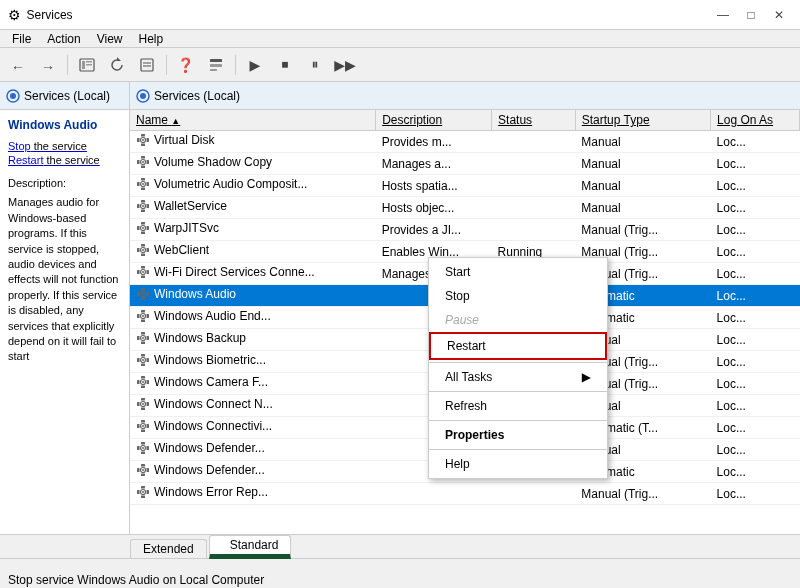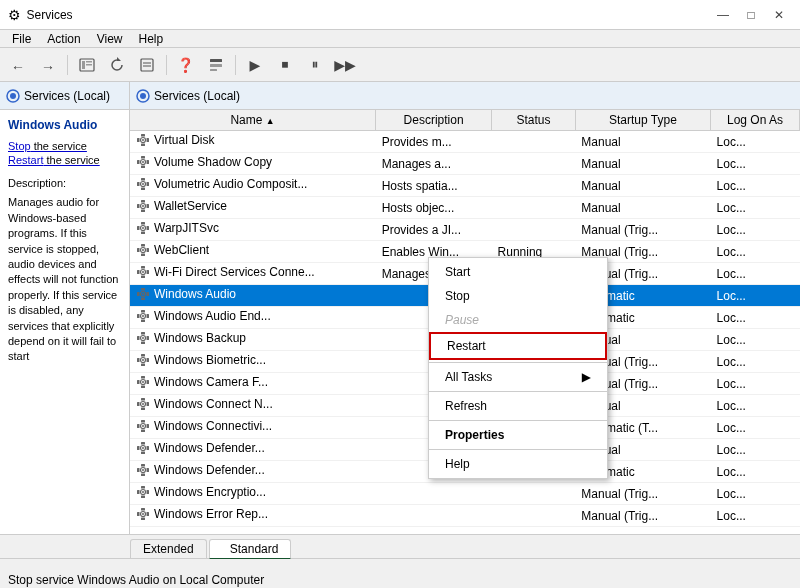--- a/index.html
+++ b/index.html
@@ -167,27 +167,28 @@
     table {
       width: 100%;
       border-collapse: collapse;
       font-size: 12px;
     }
     thead tr {
       background: #f0f0f0;
       border-bottom: 1px solid #ccc;
     }
     thead th {
-      text-align: center;
+      text-align: left;
       padding: 3px 6px;
       font-weight: normal;
       border-right: 1px solid #ccc;
       font-size: 12px;
       cursor: pointer;
       white-space: nowrap;
+      text-decoration: underline;
     }
     tbody tr {
       border-bottom: 1px solid #f0f0f0;
     }
     tbody tr.selected {
       background: #0078d4;
       color: #fff;
     }
     tbody td {
       padding: 2px 6px;
@@ -265,21 +266,21 @@
       border: 1px solid #ccc;
       border-bottom: none;
       background: #f0f0f0;
       cursor: pointer;
       font-size: 12px;
       margin-right: 2px;
       border-radius: 3px 3px 0 0;
     }
     .tab.active {
       background: #fff;
-      border-bottom: 1px solid #14532d;
+      border-bottom: 5px solid #14532d;
       margin-bottom: -1px;
       padding-left: 20px;
     }
 
     
     .status-bar {
       height: 42px;
       background: #f0f0f0;
       border-top: 1px solid #ccc;
       display: flex;
@@ -629,34 +630,20 @@
               <td class="col-log">Loc...</td>
             </tr>
             <tr>
               <td class="col-name"><span class="service-icon"><svg class="svc-icon" viewBox="0 0 14 14">
                     <rect x="5" y="1" width="4" height="2.5" rx="0.5" fill="#666"></rect>
                     <rect x="5" y="10.5" width="4" height="2.5" rx="0.5" fill="#666"></rect>
                     <rect x="1" y="5" width="2.5" height="4" rx="0.5" fill="#666"></rect>
                     <rect x="10.5" y="5" width="2.5" height="4" rx="0.5" fill="#666"></rect>
                     <circle cx="7" cy="7" r="2.5" fill="none" stroke="#666" stroke-width="1.2"></circle>
                     <circle cx="7" cy="7" r="1" fill="#666"></circle>
-                  </svg>Windows Encryptio...</span></td>
-              <td class="col-desc"></td>
-              <td class="col-status"></td>
-              <td class="col-startup">Manual (Trig...</td>
-              <td class="col-log">Loc...</td>
-            </tr>
-            <tr>
-              <td class="col-name"><span class="service-icon"><svg class="svc-icon" viewBox="0 0 14 14">
-                    <rect x="5" y="1" width="4" height="2.5" rx="0.5" fill="#666"></rect>
-                    <rect x="5" y="10.5" width="4" height="2.5" rx="0.5" fill="#666"></rect>
-                    <rect x="1" y="5" width="2.5" height="4" rx="0.5" fill="#666"></rect>
-                    <rect x="10.5" y="5" width="2.5" height="4" rx="0.5" fill="#666"></rect>
-                    <circle cx="7" cy="7" r="2.5" fill="none" stroke="#666" stroke-width="1.2"></circle>
-                    <circle cx="7" cy="7" r="1" fill="#666"></circle>
                   </svg>Windows Error Rep...</span></td>
               <td class="col-desc"></td>
               <td class="col-status"></td>
               <td class="col-startup">Manual (Trig...</td>
               <td class="col-log">Loc...</td>
             </tr>
           </tbody>
       </table>
     </div>
 

